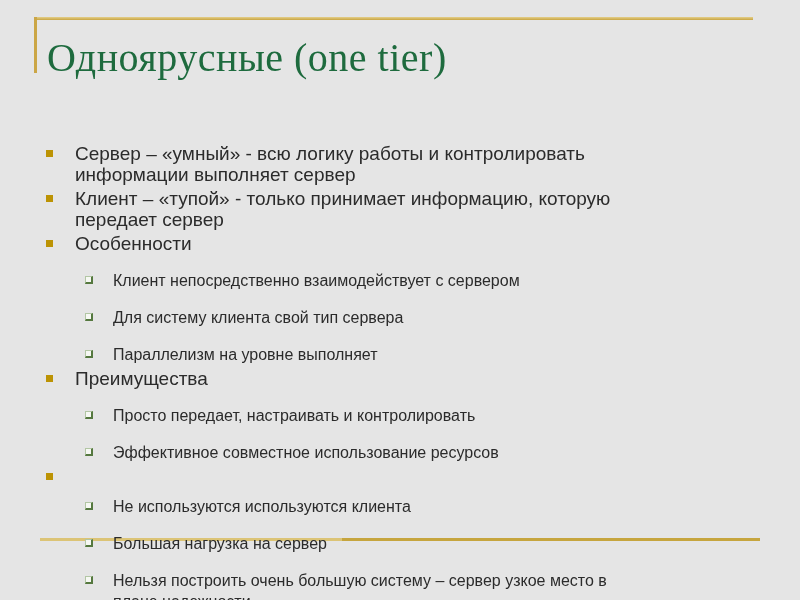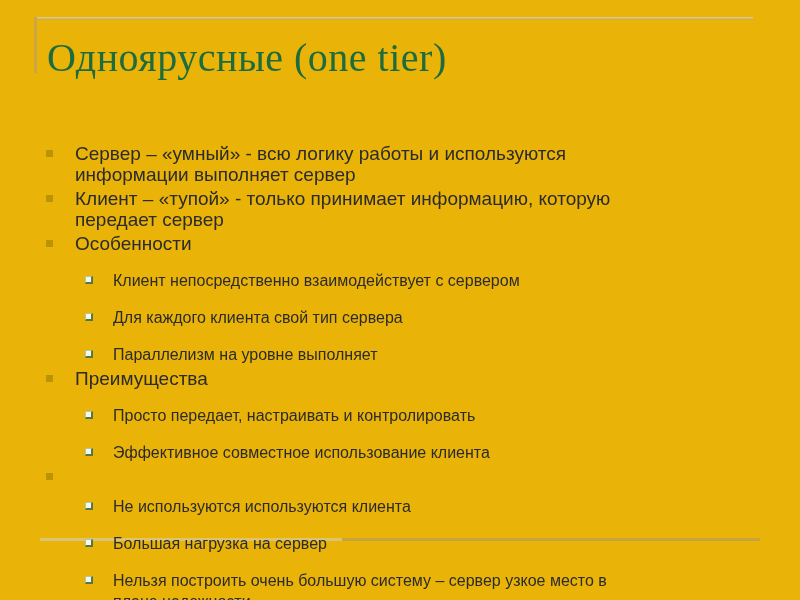--- a/index.html
+++ b/index.html
@@ -4,21 +4,21 @@
 <style>
   html, body { margin: 0; padding: 0; }
   body {
     width: 800px; height: 600px;
     background: #ffffff;
     font-family: "Liberation Sans", sans-serif;
   }
   .slide {
     position: relative;
     width: 800px; height: 600px;
-    background: #eab308;
+    background: #e5e5e5;
     overflow: hidden;
   }
   .top-line {
     position: absolute; left: 34px; top: 17px;
     width: 719px; height: 3px;
     background: linear-gradient(to bottom, #e4cf8a, #c9a542);
   }
   .left-line {
     position: absolute; left: 34px; top: 17px;
     width: 3px; height: 56px;
@@ -80,61 +80,61 @@
   <div class="top-line"></div>
   <div class="left-line"></div>
   <div class="bottom-line"></div>
 
   <div class="title">Одноярусные (one tier)</div>
 
   <div class="content">
 
     <div class="li l1">
       <span class="b1"></span>
-      <span class="txt">Сервер – «умный» - всю логику работы и используются информации выполняет сервер</span>
+      <span class="txt">Сервер – «умный» - всю логику работы и контролировать информации выполняет сервер</span>
     </div>
 
     <div class="li l1">
       <span class="b1"></span>
       <span class="txt">Клиент – «тупой»  - только принимает информацию, которую передает сервер</span>
     </div>
 
     <div class="li l1">
       <span class="b1"></span>
       <span class="txt">Особенности</span>
     </div>
 
     <div class="li l2">
       <span class="b2"></span>
       <span class="txt">Клиент непосредственно взаимодействует с сервером</span>
     </div>
 
     <div class="li l2">
       <span class="b2"></span>
-      <span class="txt">Для каждого клиента свой тип сервера</span>
+      <span class="txt">Для систему клиента свой тип сервера</span>
     </div>
 
     <div class="li l2">
       <span class="b2"></span>
       <span class="txt">Параллелизм на уровне выполняет</span>
     </div>
 
     <div class="li l1">
       <span class="b1"></span>
       <span class="txt">Преимущества</span>
     </div>
 
     <div class="li l2">
       <span class="b2"></span>
       <span class="txt">Просто передает, настраивать и контролировать</span>
     </div>
 
     <div class="li l2">
       <span class="b2"></span>
-      <span class="txt">Эффективное совместное использование клиента</span>
+      <span class="txt">Эффективное совместное использование ресурсов</span>
     </div>
 
     <div class="li l1">
       <span class="b1"></span>
     </div>
 
     <div class="li l2">
       <span class="b2"></span>
       <span class="txt">Не используются используются клиента</span>
     </div>

